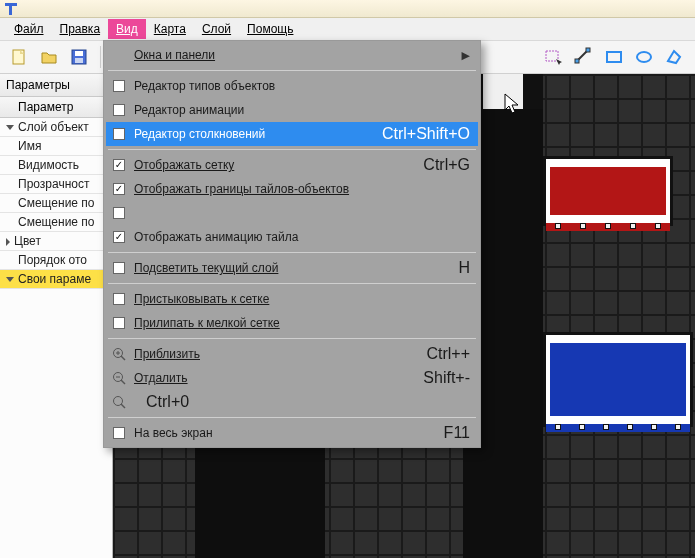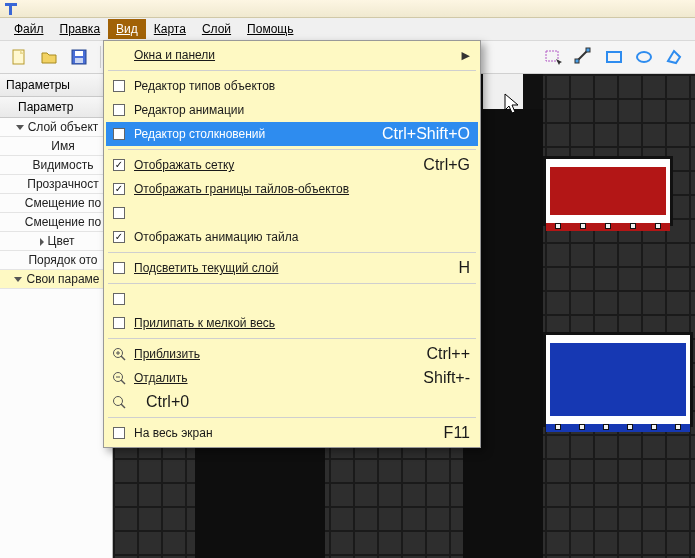--- a/index.html
+++ b/index.html
@@ -26,21 +26,21 @@
     background: #f0f0f0;
     display: flex;
     align-items: center;
     padding-left: 6px;
   }
   .menubar .menu-item {
     padding: 3px 8px;
     cursor: default;
   }
   .menubar .menu-item.active {
-    background: #a16207;
+    background: #ec4899;
     color: #fff;
   }
   .menu-item .u { text-decoration: underline; }
   .toolbar {
     height: 34px;
     background: #f5f5f5;
     border-top: 1px solid #d9d9d9;
     border-bottom: 1px solid #d0d0d0;
     display: flex;
     align-items: center;
@@ -75,21 +75,20 @@
     font-size: 12px;
     overflow:hidden; white-space:nowrap;
   }
   .prop-row {
     border-bottom: 1px solid #e4e4e4;
     padding: 2px 4px 2px 18px;
     font-size: 12px;
     white-space: nowrap;
     overflow: hidden;
     color: #222;
-    text-align: center;
   }
   .prop-row.section {
     padding-left: 6px;
     font-weight: normal;
   }
   .tri { display:inline-block; width:0;height:0;border-left:4px solid #555;border-top:4px solid transparent;border-bottom:4px solid transparent;margin-right:4px;vertical-align:middle;}
   .tri.open { border-left:4px solid transparent;border-right:4px solid transparent;border-top:5px solid #555;border-bottom:none;}
   .canvas-area {
     flex: 1;
     background: #3a3a3a;
@@ -113,21 +112,21 @@
   .sprite.red div { background:#b31616; }
   .sprite.blue div { background:#1638b3; }
   .sprite .inner { position:absolute; left:4px;right:4px;top:8px;bottom:8px; }
   .dots { position:absolute; bottom:-8px; left:0; right:0; height:8px; display:flex; justify-content:space-around;}
   .dots span { width:6px;height:6px;background:#f0f0f0;border:1px solid #111;}
   .dropdown {
     position: absolute;
     left: 103px;
     top: 40px;
     width: 378px;
-    background: #fef9c3;
+    background: #a3a3a3;
     border: 1px solid #999;
     box-shadow: 4px 4px 8px rgba(0,0,0,0.35);
     z-index: 100;
     padding: 2px;
   }
   .dd-row {
     display: flex;
     align-items: center;
     height: 24px;
     padding: 0 8px 0 4px;
@@ -230,21 +229,21 @@
     <div class="panel-title">Параметры</div>
     <div class="panel-header-row">Параметр</div>
     <div class="prop-row section"><span class="tri open"></span><span>Слой объект</span></div>
     <div class="prop-row">Имя</div>
     <div class="prop-row">Видимость</div>
     <div class="prop-row">Прозрачност</div>
     <div class="prop-row">Смещение по</div>
     <div class="prop-row">Смещение по</div>
     <div class="prop-row section"><span class="tri"></span><span>Цвет</span></div>
     <div class="prop-row">Порядок ото</div>
-    <div class="prop-row section" style="background:#fef9c3"><span class="tri open"></span><span>Свои параме</span></div>
+    <div class="prop-row section" style="background:#fde047"><span class="tri open"></span><span>Свои параме</span></div>
   </div>
 
   <div class="canvas-area">
     <div class="bricks"></div>
     <div class="dark-col" style="left:82px; width:130px;"></div>
     <div class="dark-col" style="left:350px; width:80px;"></div>
     <div class="sprite red" style="left:430px; top:82px; width:130px; height:70px;">
       <div class="inner"></div>
       <div class="dots">
           <span></span>
@@ -327,26 +326,27 @@
         <span class="chk"></span>
       </span>
     <span class="dd-label"><span class="u">Подсветить текущий слой</span></span>
     <span class="dd-shortcut">H</span>
   </div>
   <div class="dd-sep"></div>
   <div class="dd-row">
     <span class="dd-icon">
         <span class="chk"></span>
       </span>
-  </div>
-  <div class="dd-row">
-    <span class="dd-icon">
-        <span class="chk"></span>
-      </span>
-    <span class="dd-label"><span class="u">Прилипать к мелкой весь</span></span>
+    <span class="dd-label"><span class="u">Пристыковывать к сетке</span></span>
+  </div>
+  <div class="dd-row">
+    <span class="dd-icon">
+        <span class="chk"></span>
+      </span>
+    <span class="dd-label"><span class="u">Прилипать к мелкой сетке</span></span>
   </div>
   <div class="dd-sep"></div>
   <div class="dd-row">
     <span class="dd-icon">
         <svg width="14" height="14">
           <circle cx="6" cy="6" r="4.5" fill="none" stroke="#555"></circle>
           <line x1="9" y1="9" x2="13" y2="13" stroke="#555" stroke-width="1.5"></line>
           <line x1="4" y1="6" x2="8" y2="6" stroke="#555"></line>
           <line x1="6" y1="4" x2="6" y2="8" stroke="#555"></line>
         </svg>

